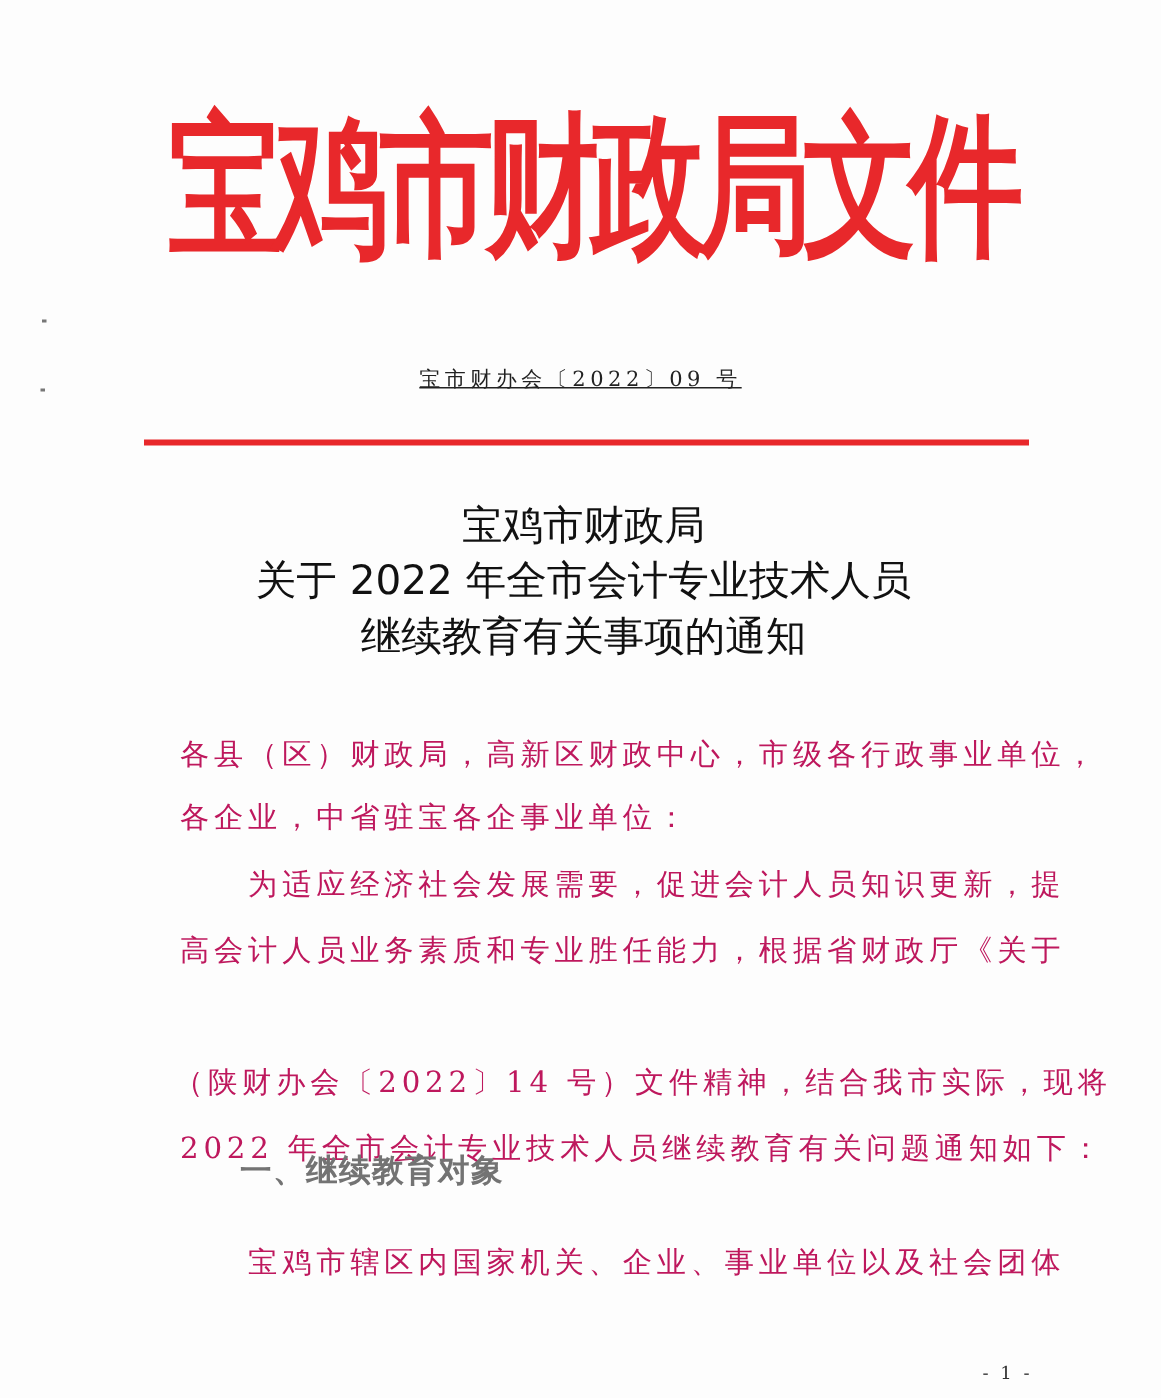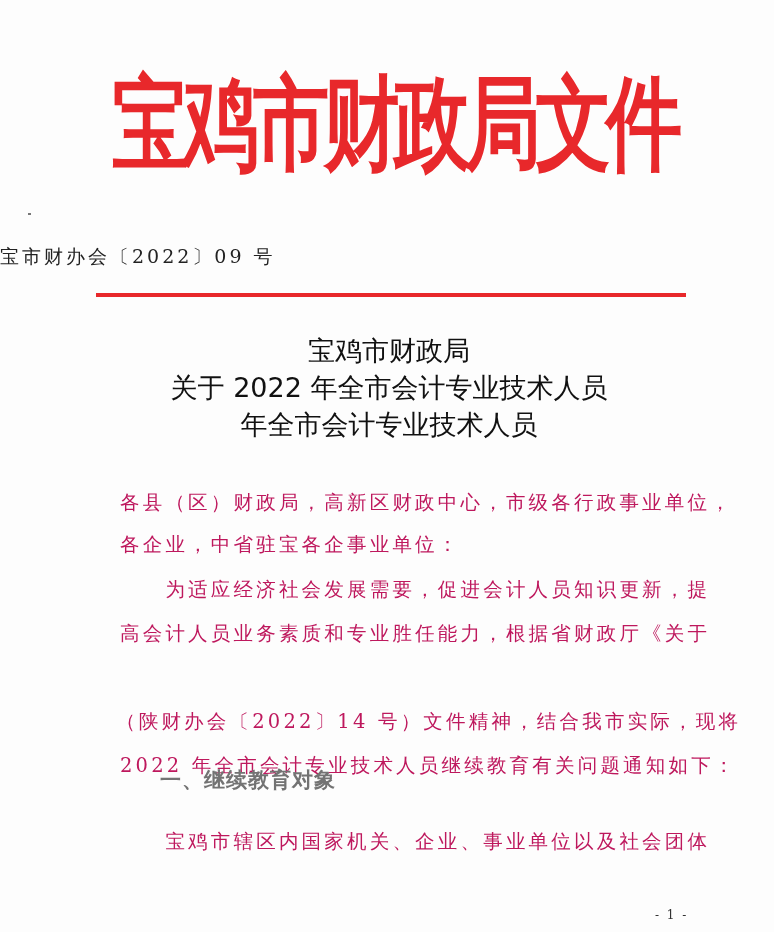--- a/index.html
+++ b/index.html
@@ -36,24 +36,25 @@
       font-size: 76px;
       line-height: 1;
       transform: scaleY(1.35);
       transform-origin: center;
     }
     .masthead span { display: inline-block; width: 66px; text-align: center; }
     .doc-number {
       position: absolute;
       left: 0; right: 0;
       top: 244px;
-      text-align: left;
-      font-size: 19px;
+      text-align: center;
+      font-size: 14px;
       letter-spacing: 3px;
       color: #222;
+      text-decoration: underline;
     }
     .red-rule {
       position: absolute;
       left: 96px;
       top: 293px;
       width: 590px;
       height: 4px;
       background: #e8282b;
     }
     .title {
@@ -119,21 +120,21 @@
   <div class="speck" style="left:28px;top:213px;"></div>
   <div class="speck" style="left:27px;top:259px;"></div>
 
   <div class="doc-number">宝市财办会〔2022〕09 号</div>
 
   <div class="red-rule"></div>
 
   <div class="title">
     <div>宝鸡市财政局</div>
     <div>关于 2022 年全市会计专业技术人员</div>
-    <div>年全市会计专业技术人员</div>
+    <div>继续教育有关事项的通知</div>
   </div>
 
   <div class="body-text" style="top:489px;">各县（区）财政局，高新区财政中心，市级各行政事业单位，</div>
   <div class="body-text" style="top:531px;">各企业，中省驻宝各企事业单位：</div>
   <div class="body-text" style="top:576px;">　　为适应经济社会发展需要，促进会计人员知识更新，提</div>
   <div class="body-text" style="top:620px;">高会计人员业务素质和专业胜任能力，根据省财政厅《关于</div>
   <div class="body-text" style="top:708px; left:116px;">（陕财办会〔2022〕14 号）文件精神，结合我市实际，现将</div>
   <div class="body-text" style="top:752px;">2022 年全市会计专业技术人员继续教育有关问题通知如下：</div>
 
   <div class="heading" style="top:766px;">一、继续教育对象</div>

